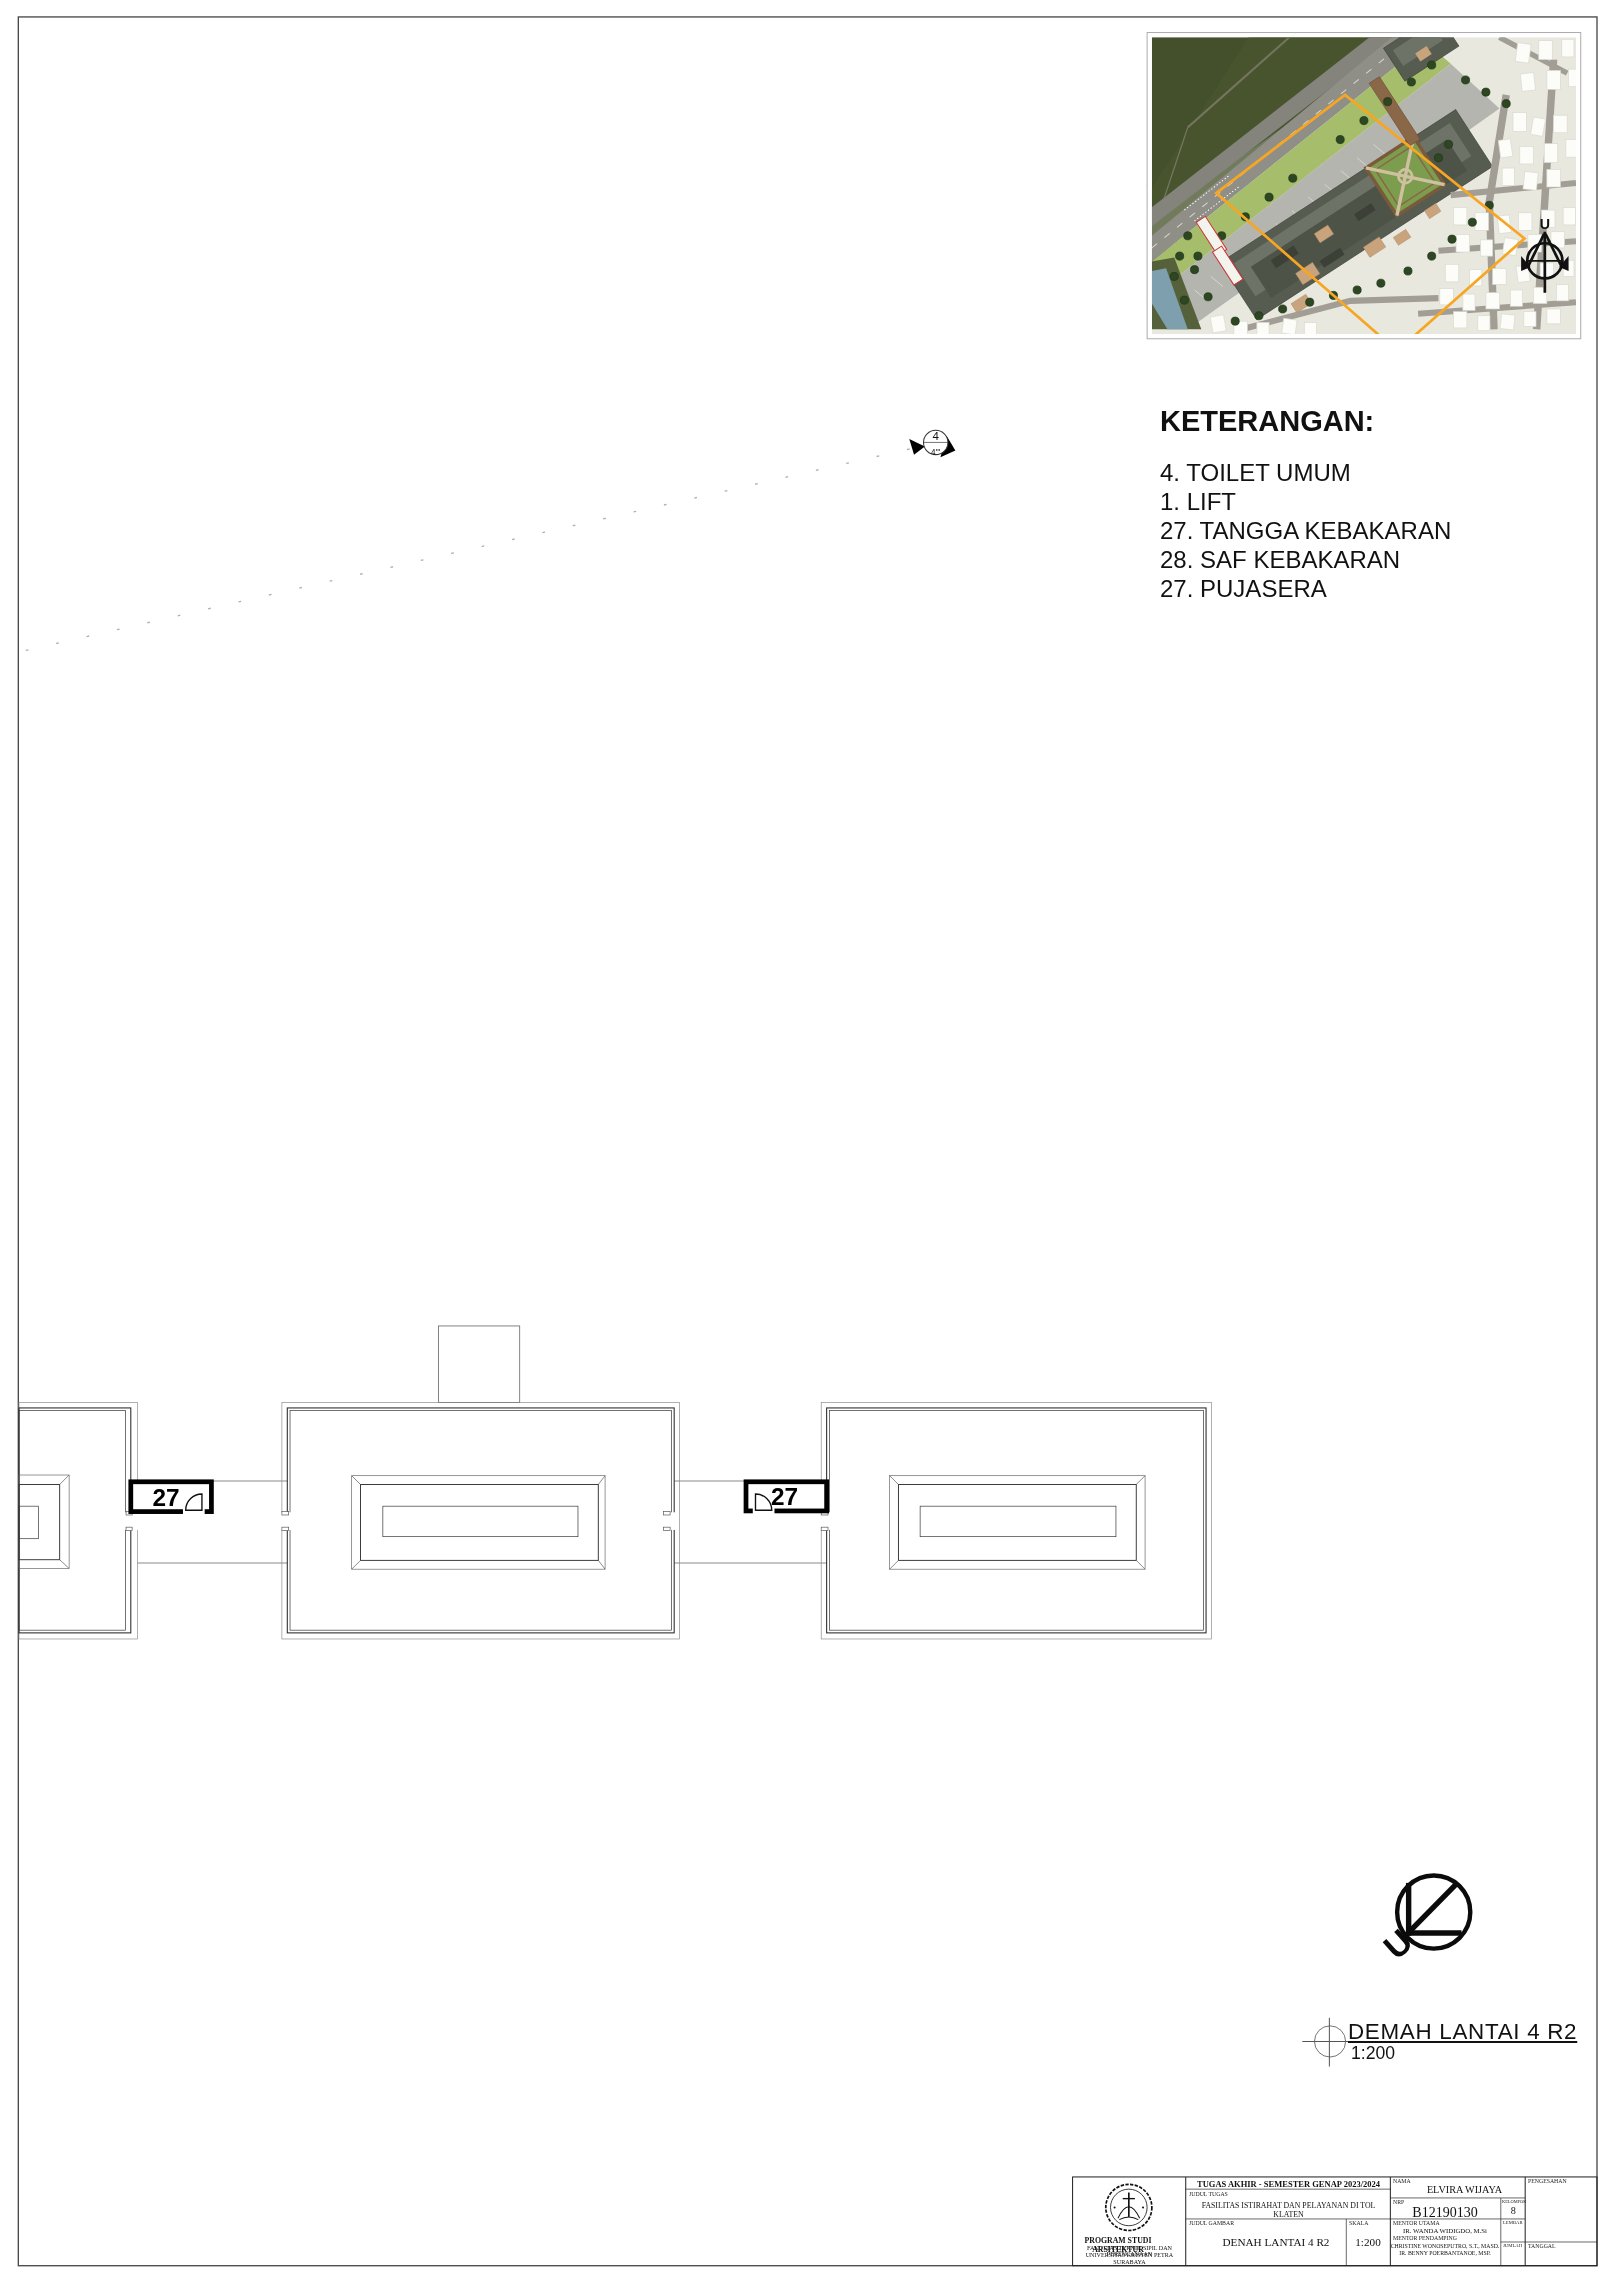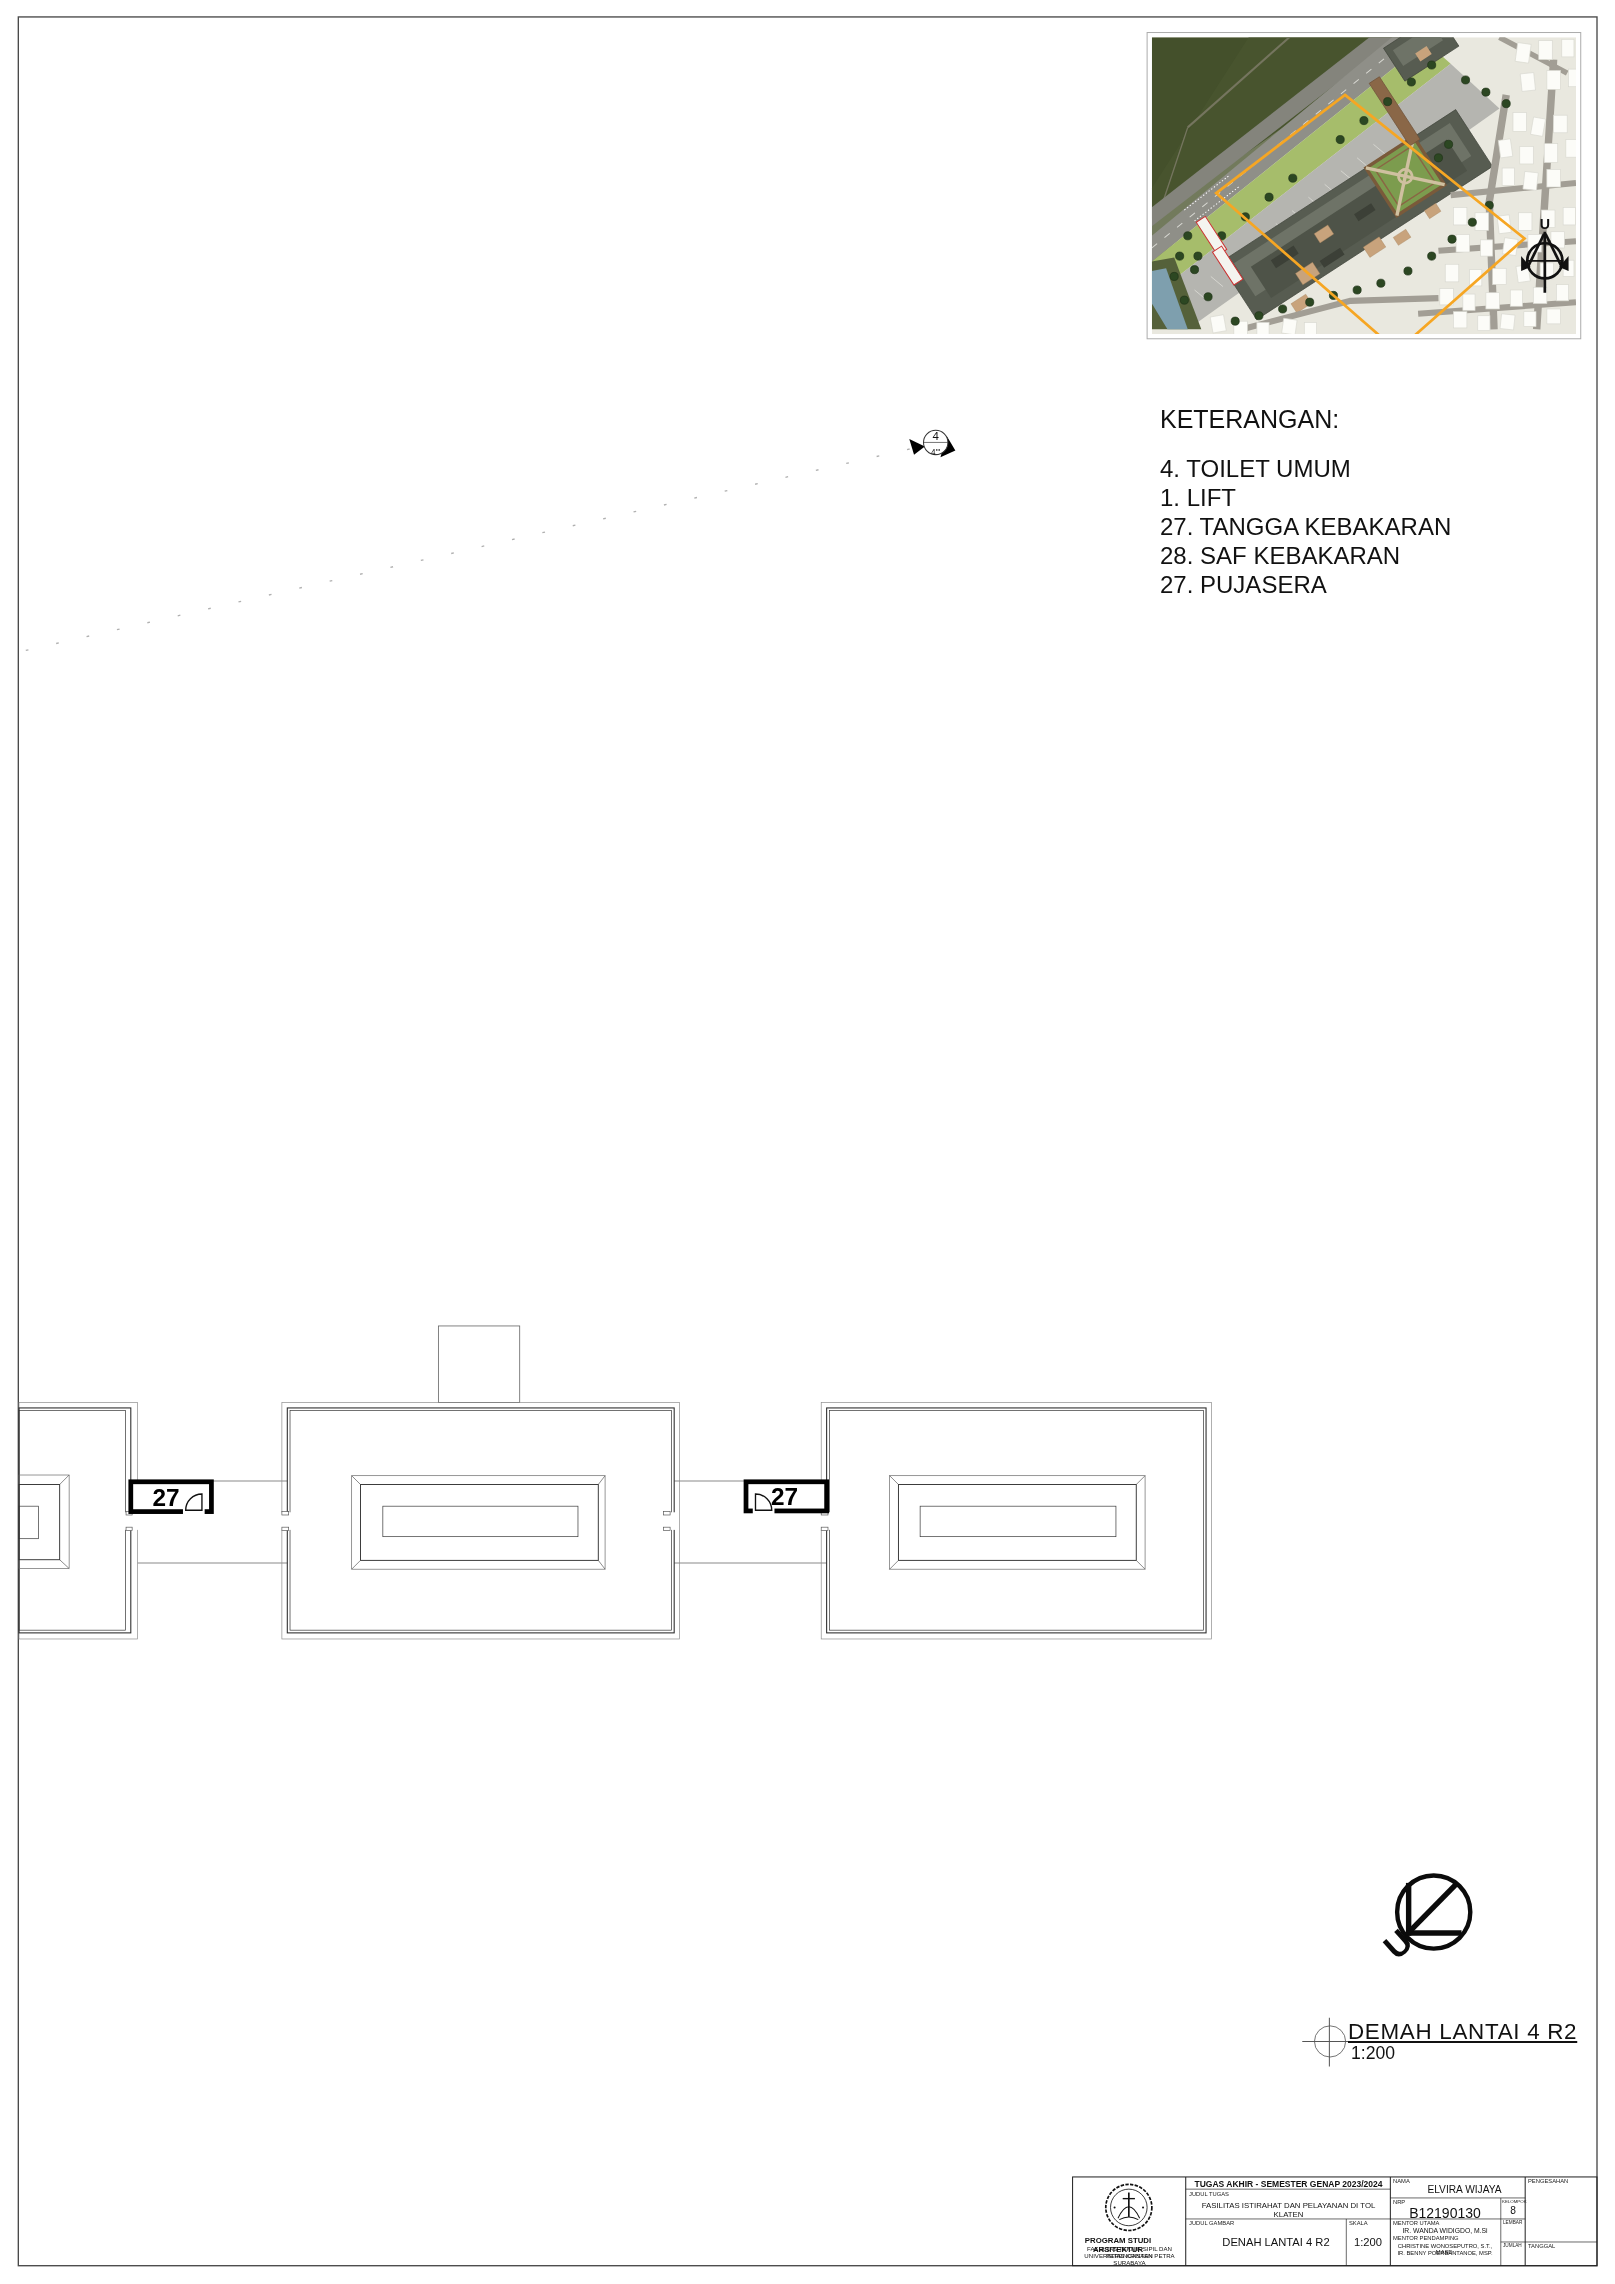--- a/index.html
+++ b/index.html
@@ -1,23 +1,23 @@
 <!DOCTYPE html>
 <html style="font-size:11px"><head>
 <meta charset="utf-8">
 <style>
   html,body{margin:0;padding:0;background:#ffffff;}
   body{width:1616px;height:2284px;position:relative;font-family:"Liberation Sans",sans-serif;color:#111;overflow:hidden;}
   #sheet-svg{position:absolute;left:0;top:0;}
   .legend{position:absolute;left:1160px;top:405px;}
-  .legend h2{margin:0 0 20.3px 0;font-size:25px;font-weight:400;letter-spacing:0px;}
+  .legend h2{margin:0 0 20.3px 0;font-size:29px;font-weight:700;letter-spacing:0px;}
   .legend .li{font-size:24px;line-height:29px;font-weight:400;}
   .dtitle{position:absolute;left:1348px;top:2019px;font-size:22.4px;letter-spacing:0.7px;text-decoration:underline;}
   .dscale{position:absolute;left:1351px;top:2043px;font-size:17.6px;}
-  .tb{position:absolute;font-size:6.8px;}
+  .tb{position:absolute;font-size:6.8px;font-family:Liberation Serif, serif;}
   .lbl{font-size:5.8px;color:#222;}
   .ctr{text-align:center;}
   .b{font-weight:bold;}
 </style>
 </head>
 <body>
 
 <svg id="sheet-svg" width="1616" height="2284" viewBox="0 0 2385 3371">
   <defs>
     <clipPath id="mapclip">

